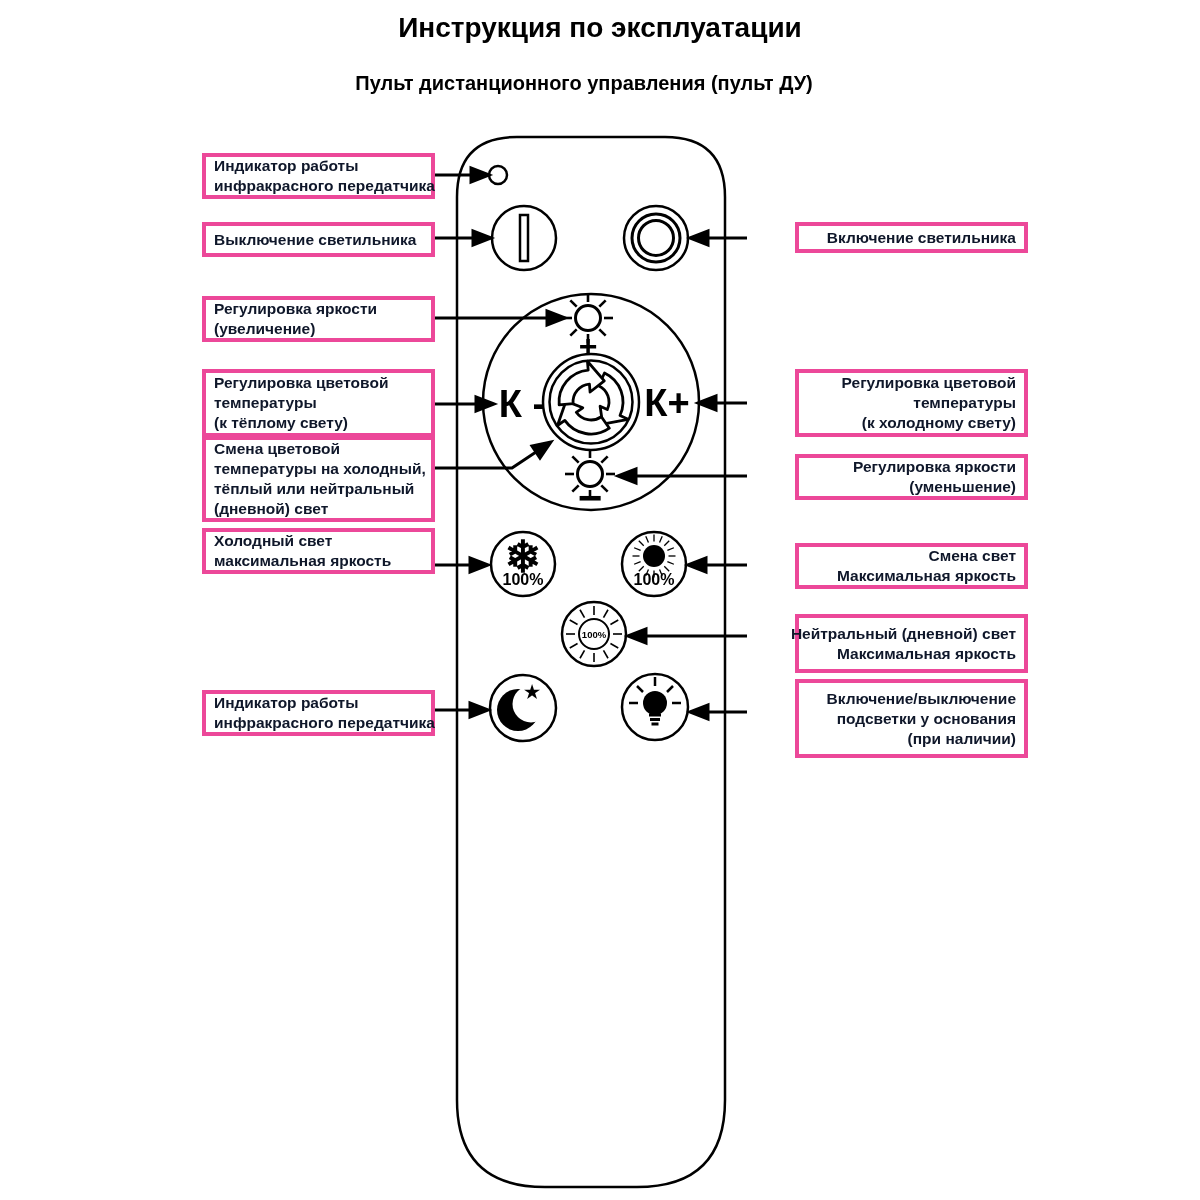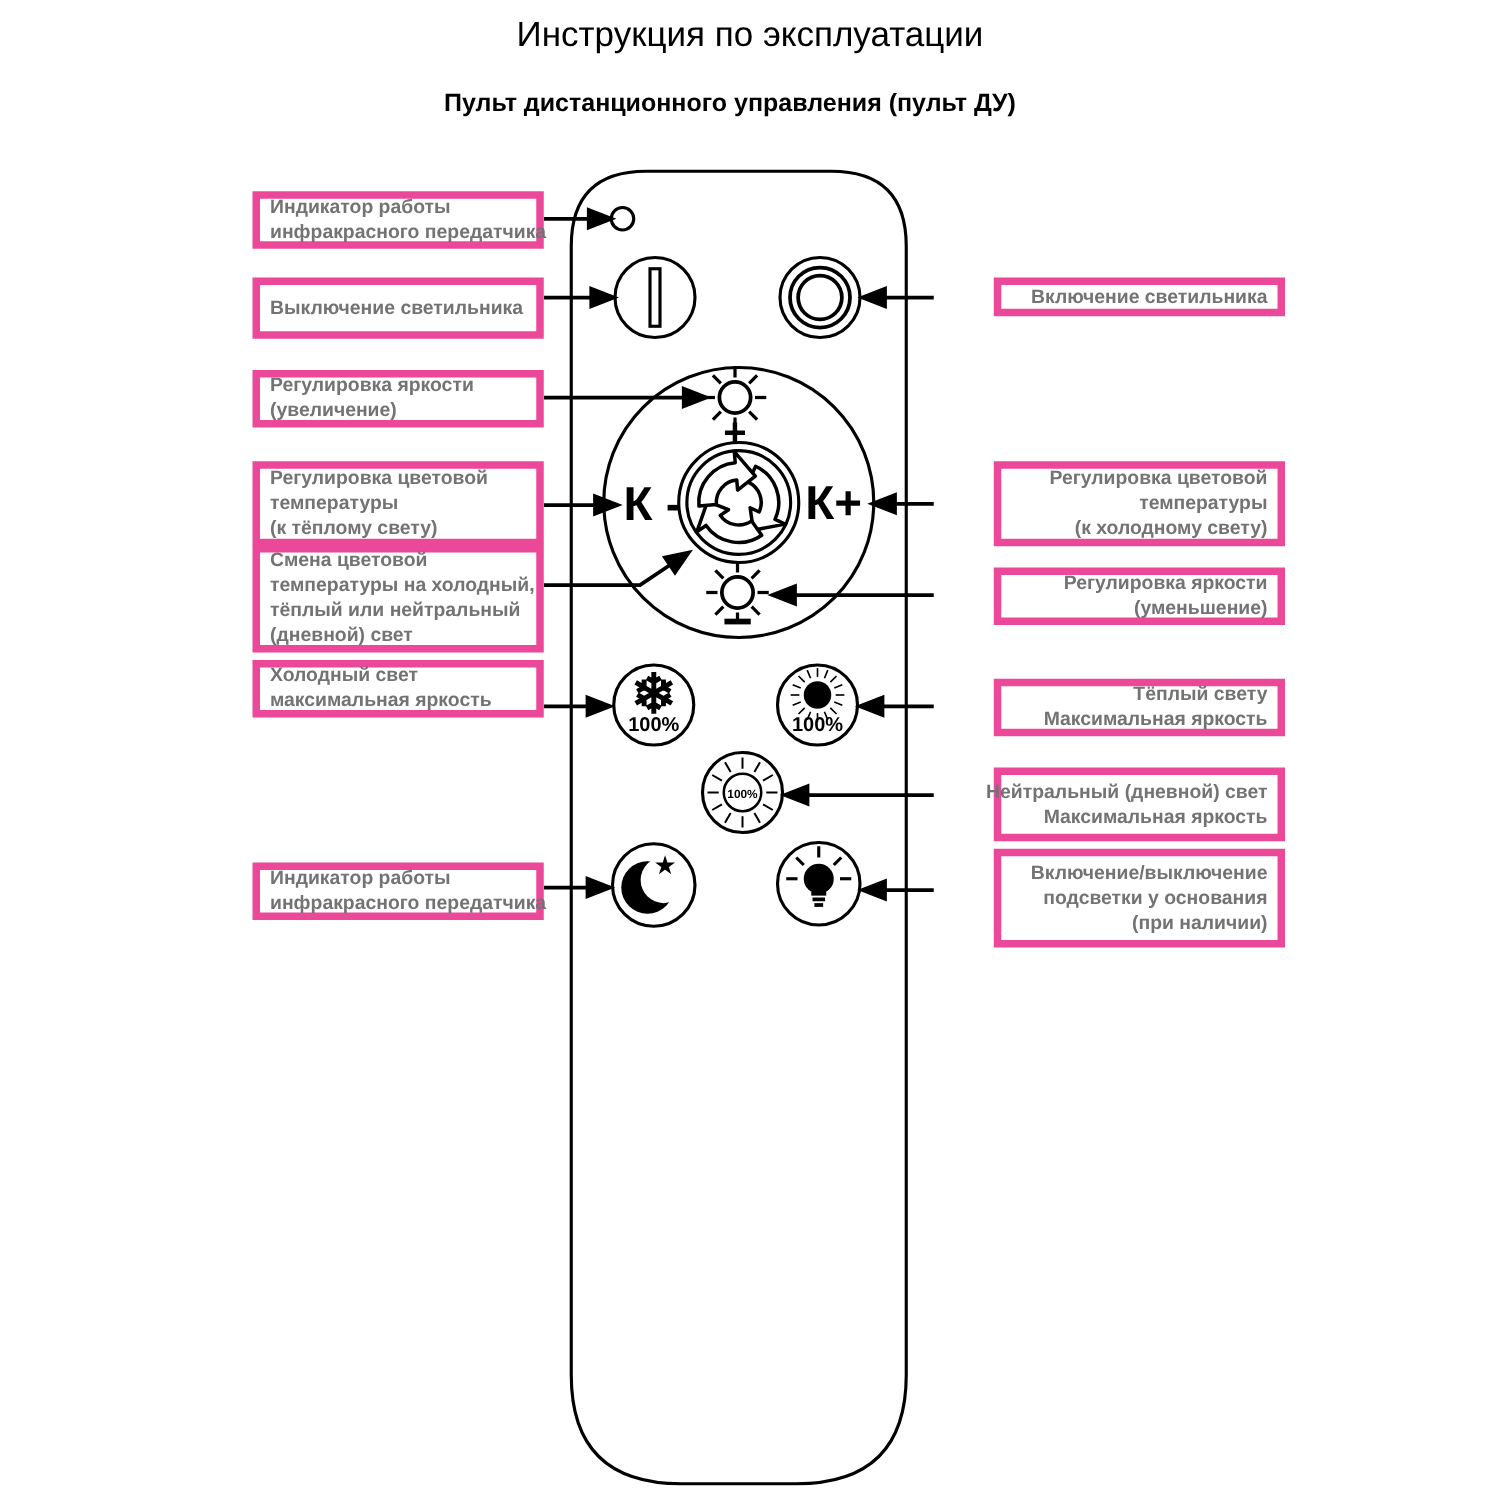--- a/index.html
+++ b/index.html
@@ -1,25 +1,25 @@
 <!DOCTYPE html>
 <html><head>
 <meta charset="utf-8">
 <style>
   html,body{margin:0;padding:0;}
   body{width:1200px;height:1200px;position:relative;background:#fff;
        font-family:"Liberation Sans",sans-serif;overflow:hidden;}
   .title{position:absolute;left:0;top:12px;width:1200px;text-align:center;
-         font-weight:normal;font-size:28px;color:#000;}
+         font-weight:bold;font-size:28px;color:#000;}
   .subtitle{position:absolute;left:0;top:72px;width:1168px;text-align:center;
          font-weight:bold;font-size:20px;color:#000;}
   svg{position:absolute;left:0;top:0;}
-  .co{position:absolute;width:233px;border:6px solid #ec4899;background:#fff;
+  .co{position:absolute;width:233px;border:4px solid #ec4899;background:#fff;
       box-sizing:border-box;display:flex;align-items:center;
-      font-weight:bold;font-size:15.5px;line-height:20px;color:#737373;
+      font-weight:bold;font-size:15.5px;line-height:20px;color:#0f172a;
       white-space:pre;}
   .co-l{left:202px;padding:0 8px;justify-content:flex-start;text-align:left;}
   .co-r{left:747px;padding:0 8px;justify-content:flex-end;text-align:right;margin-left:48px;}
   .svgtxt{font-family:"Liberation Sans",sans-serif;font-weight:bold;fill:#000;}
 </style>
 </head>
 <body>
 
 <div class="title">Инструкция по эксплуатации</div>
 <div class="subtitle">Пульт дистанционного управления (пульт ДУ)</div>
@@ -214,40 +214,40 @@
     </g>
     <g>
       <line x1="747" y1="712" x2="705" y2="712"></line>
         <polygon points="690,712 708,705 708,719"></polygon>
     </g>
   </g>
 </svg>
 
 <div class="co co-l" style="top:153px;height:46px">Индикатор работы
 инфракрасного передатчика</div>
-<div class="co co-l" style="top:222px;height:49px">Выключение светильника</div>
+<div class="co co-l" style="top:222px;height:35px">Выключение светильника</div>
 <div class="co co-l" style="top:296px;height:46px">Регулировка яркости
 (увеличение)</div>
 <div class="co co-l" style="top:369px;height:68px">Регулировка цветовой
 температуры
 (к тёплому свету)</div>
 <div class="co co-l" style="top:436px;height:86px">Смена цветовой
 температуры на холодный,
 тёплый или нейтральный
 (дневной) свет</div>
 <div class="co co-l" style="top:528px;height:46px">Холодный свет
 максимальная яркость</div>
 <div class="co co-l" style="top:690px;height:46px">Индикатор работы
 инфракрасного передатчика</div>
 
 <div class="co co-r" style="top:222px;height:31px">Включение светильника</div>
 <div class="co co-r" style="top:369px;height:68px">Регулировка цветовой
 температуры
 (к холодному свету)</div>
 <div class="co co-r" style="top:454px;height:46px">Регулировка яркости
 (уменьшение)</div>
-<div class="co co-r" style="top:543px;height:46px">Тёплый свету
+<div class="co co-r" style="top:543px;height:46px">Смена свет
 Максимальная яркость</div>
 <div class="co co-r" style="top:614px;height:59px">Нейтральный (дневной) свет
 Максимальная яркость</div>
 <div class="co co-r" style="top:679px;height:79px">Включение/выключение
 подсветки у основания
 (при наличии)</div>
 
 </body></html>

